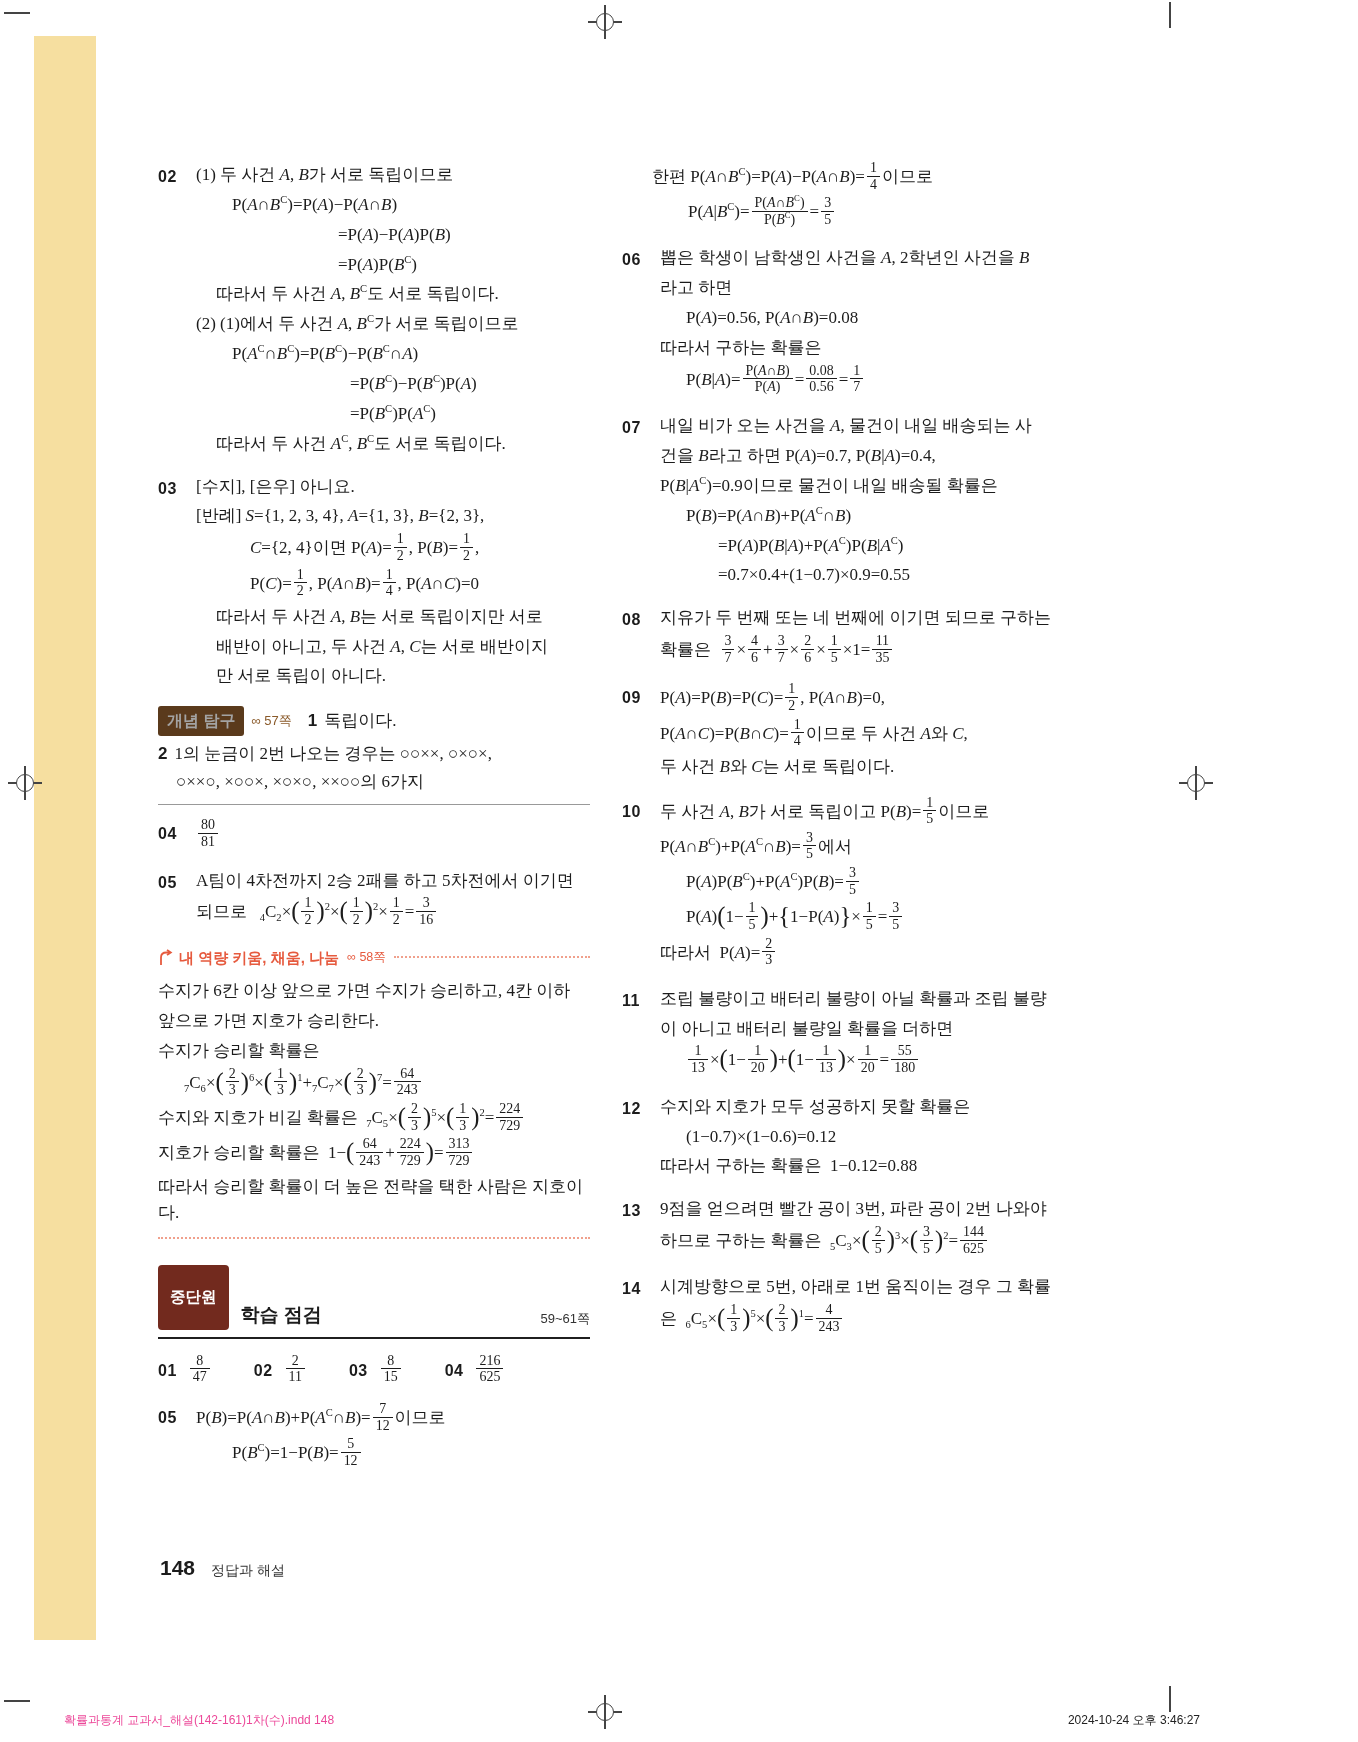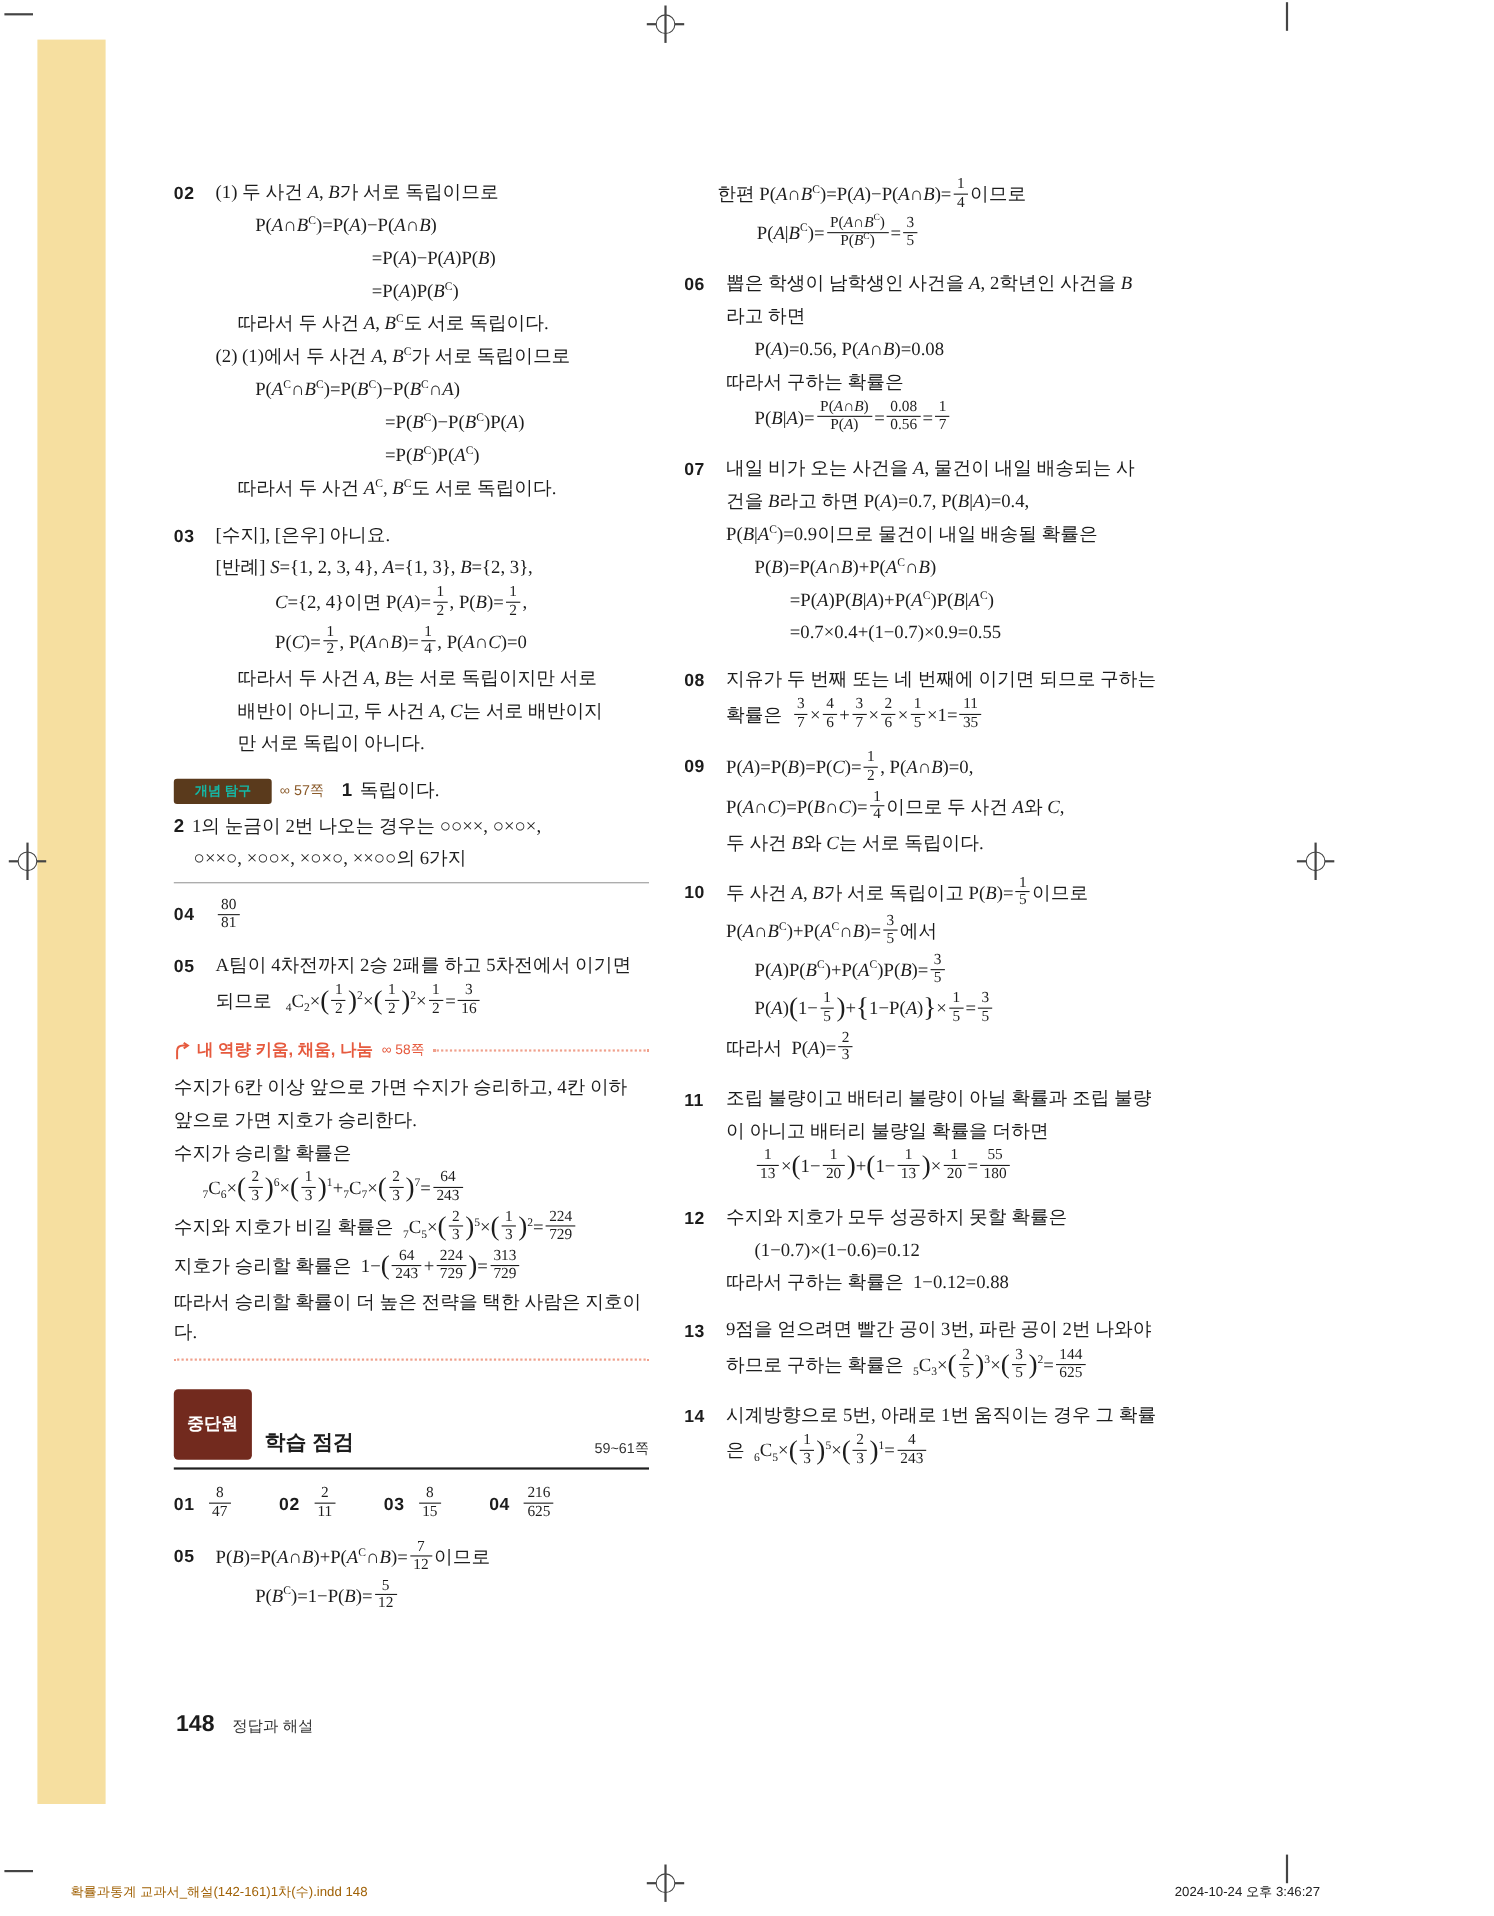--- a/index.html
+++ b/index.html
@@ -40,22 +40,22 @@
   sub{font-size:.62em;vertical-align:sub;line-height:0;}
   .fr{display:inline-flex;flex-direction:column;text-align:center;vertical-align:middle;
       font-size:.82em;line-height:1.12;margin:0 2px;position:relative;top:-2px;}
   .fr .nu{border-bottom:1.3px solid #1c1c1c;padding:0 3px;}
   .fr .de{padding:0 3px;}
   .bp{font-size:1.45em;line-height:0;vertical-align:-.08em;font-weight:400;}
 
   
   .concept{margin:2px 0 14px;border-bottom:1px solid #999;padding-bottom:8px;}
   .crow{display:flex;align-items:center;margin-bottom:5px;}
-  .cbadge{background:var(--concept-badge,#5a3a1c);color:#14b8a6;font-family:"Liberation Sans",sans-serif;
-          font-size:12px;font-weight:bold;padding:2px 19px;border-radius:3px;flex:none;}
+  .cbadge{background:var(--concept-badge,#5a3a1c);color:#a3a3a3;font-family:"Liberation Sans",sans-serif;
+          font-size:16px;font-weight:bold;padding:2px 9px;border-radius:3px;flex:none;}
   .cref{color:var(--concept-ref,#8a5a2a);font-size:13px;font-family:"Liberation Sans",sans-serif;margin-left:7px;}
   .notenum{font-family:"Liberation Sans",sans-serif;font-weight:bold;margin-right:7px;}
   .crow .notenum{margin-left:16px;}
   .cnote{margin-bottom:2px;}
   .cnote2{padding-left:18px;}
 
   
   .cap{margin:12px 0 16px;}
   .caphead{display:flex;align-items:center;color:var(--capability,#e65a3e);
            font-family:"Liberation Sans",sans-serif;font-weight:bold;font-size:15px;margin-bottom:9px;}
@@ -74,21 +74,21 @@
 
   
   .answers{display:flex;margin-bottom:16px;}
   .ans{display:flex;align-items:center;margin-right:42px;}
   .anum{font-family:"Liberation Sans",sans-serif;font-weight:bold;font-size:16px;margin-right:11px;letter-spacing:.5px;}
 
   
   .pageno{position:absolute;left:160px;top:1556px;display:flex;align-items:baseline;}
   .pageno .num{font-family:"Liberation Sans",sans-serif;font-weight:bold;font-size:21px;}
   .pageno .lbl{font-size:14px;color:#333;margin-left:16px;font-family:"Liberation Sans",sans-serif;}
-  .footer-left{position:absolute;left:64px;top:1712px;font-size:12px;color:#a16207;font-family:"Liberation Sans",sans-serif;}
+  .footer-left{position:absolute;left:64px;top:1712px;font-size:12px;color:#ec4899;font-family:"Liberation Sans",sans-serif;}
   .footer-right{position:absolute;right:158px;top:1712px;font-size:12px;color:#222;font-family:"Liberation Sans",sans-serif;}
 </style>
 </head>
 <body>
 
 <div class="stripe"></div>
 
 <div class="reg" style="left:588px;top:5px;">
     <span class="c"></span>
   </div>

